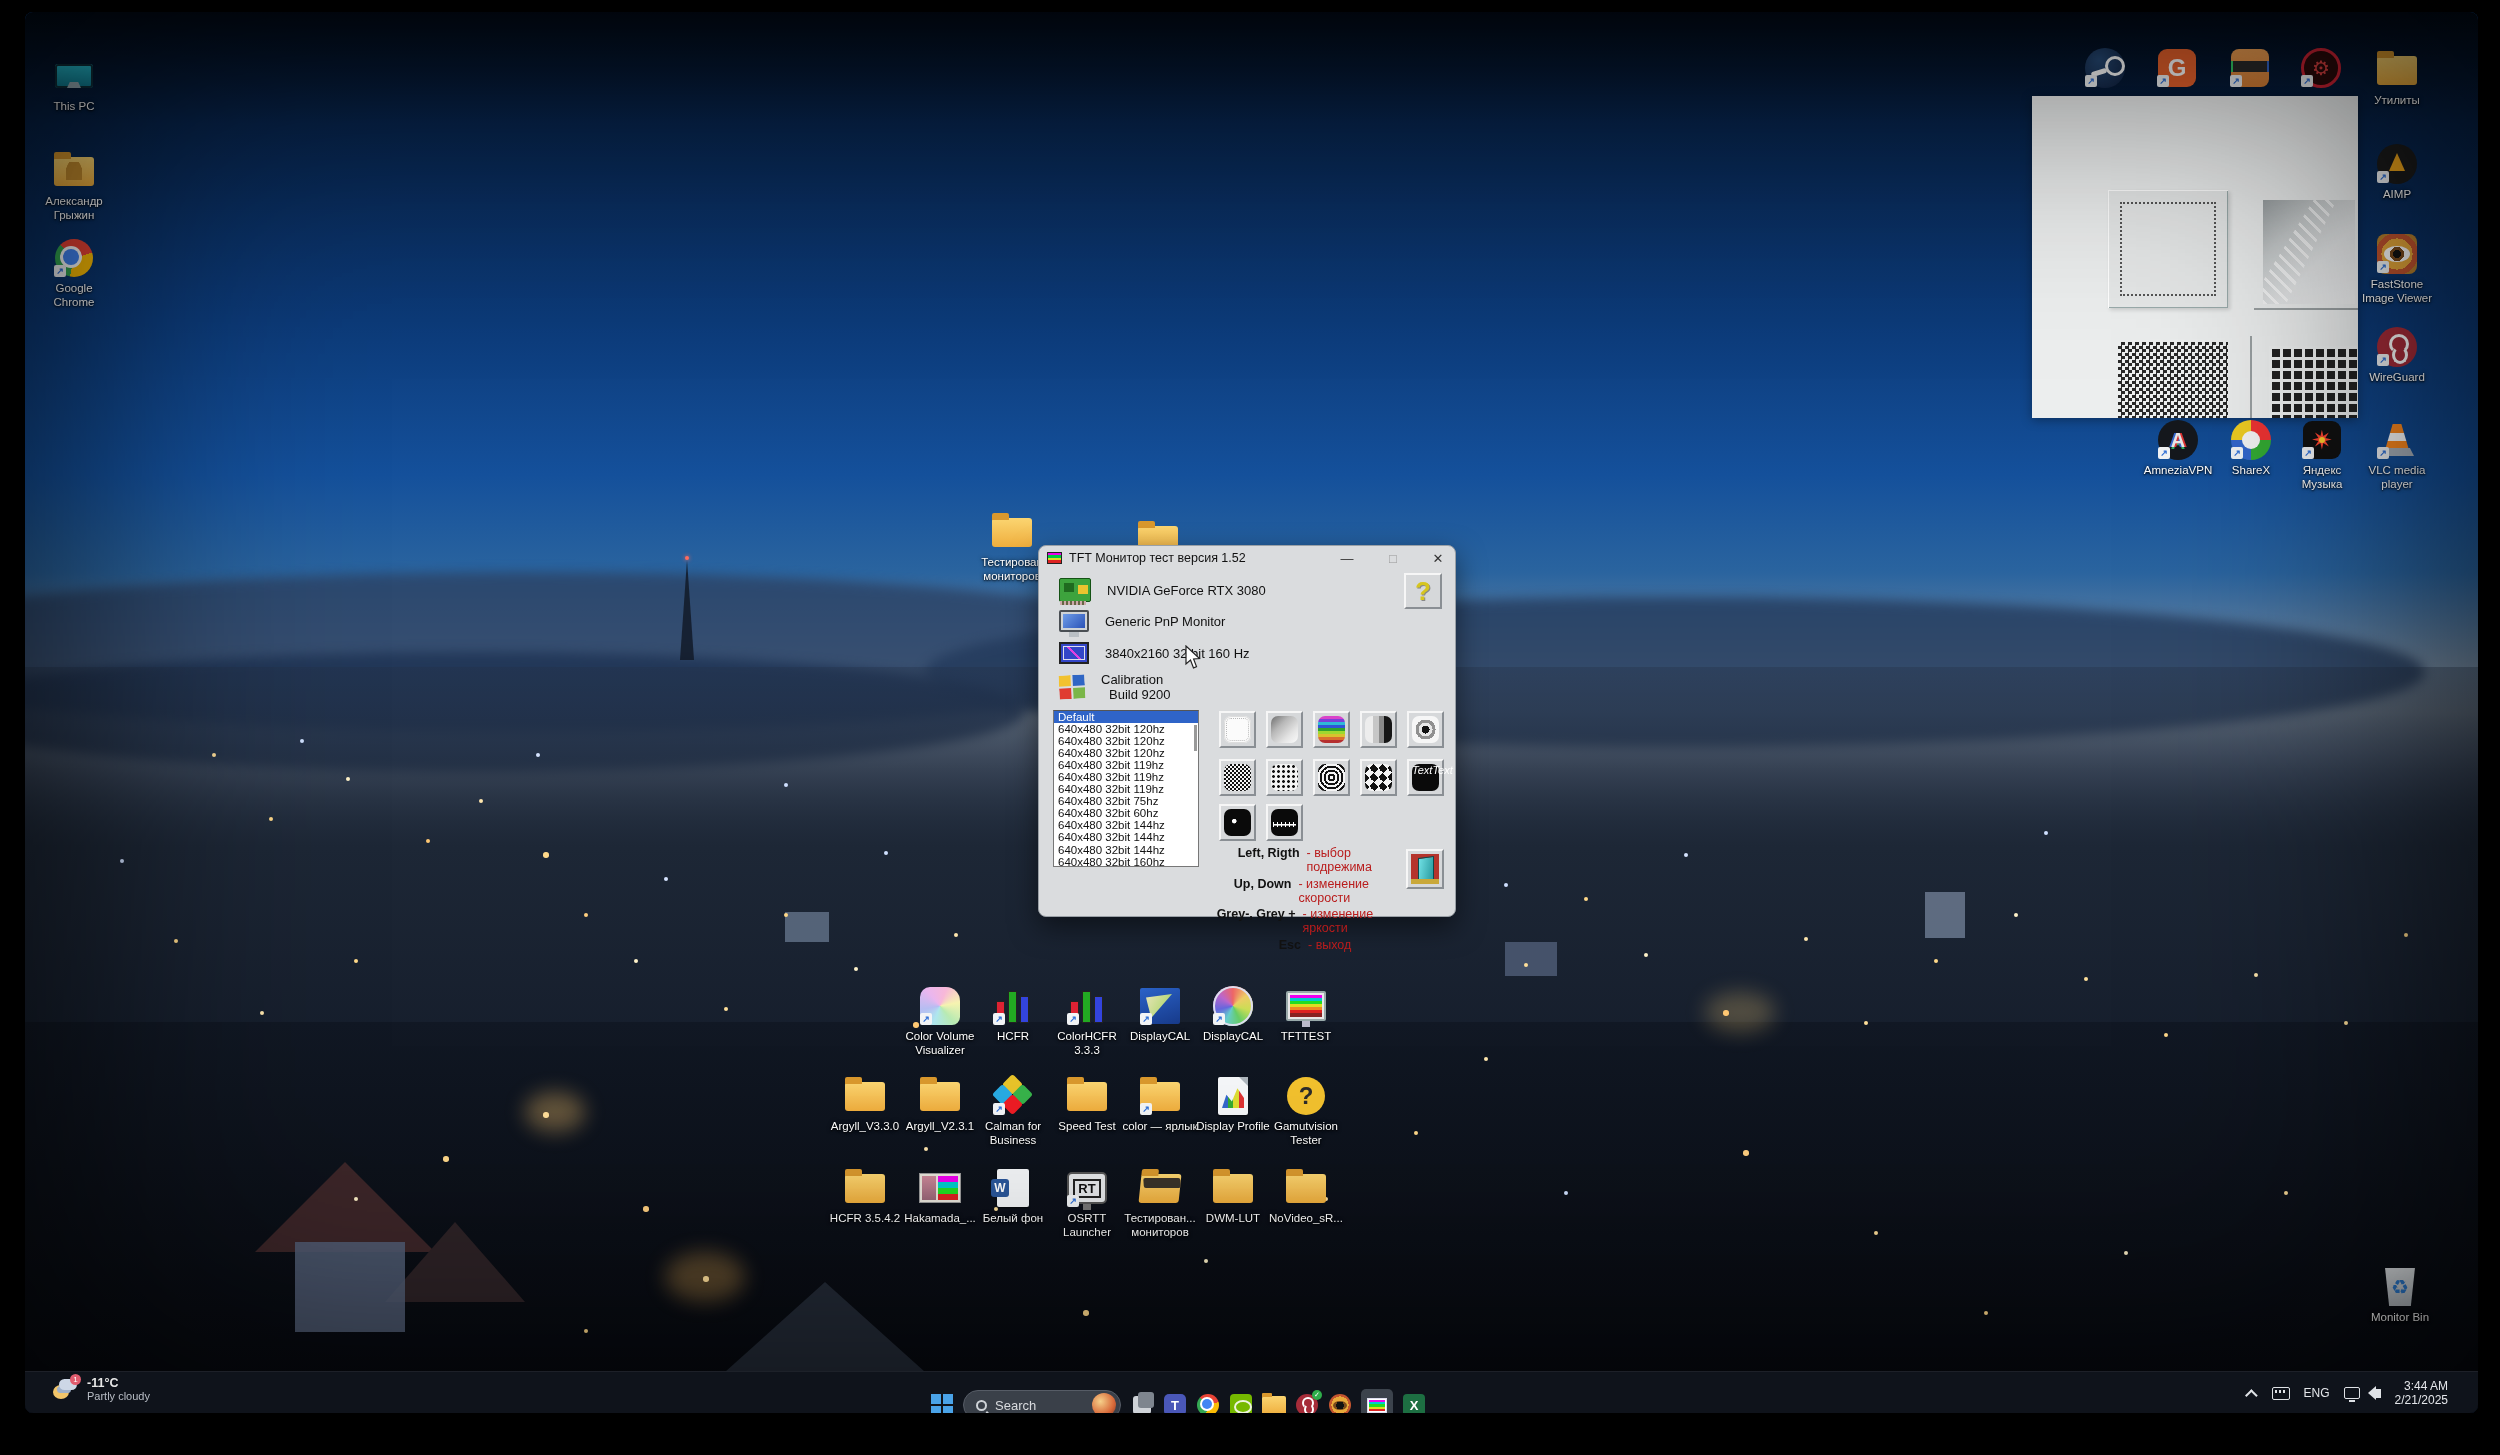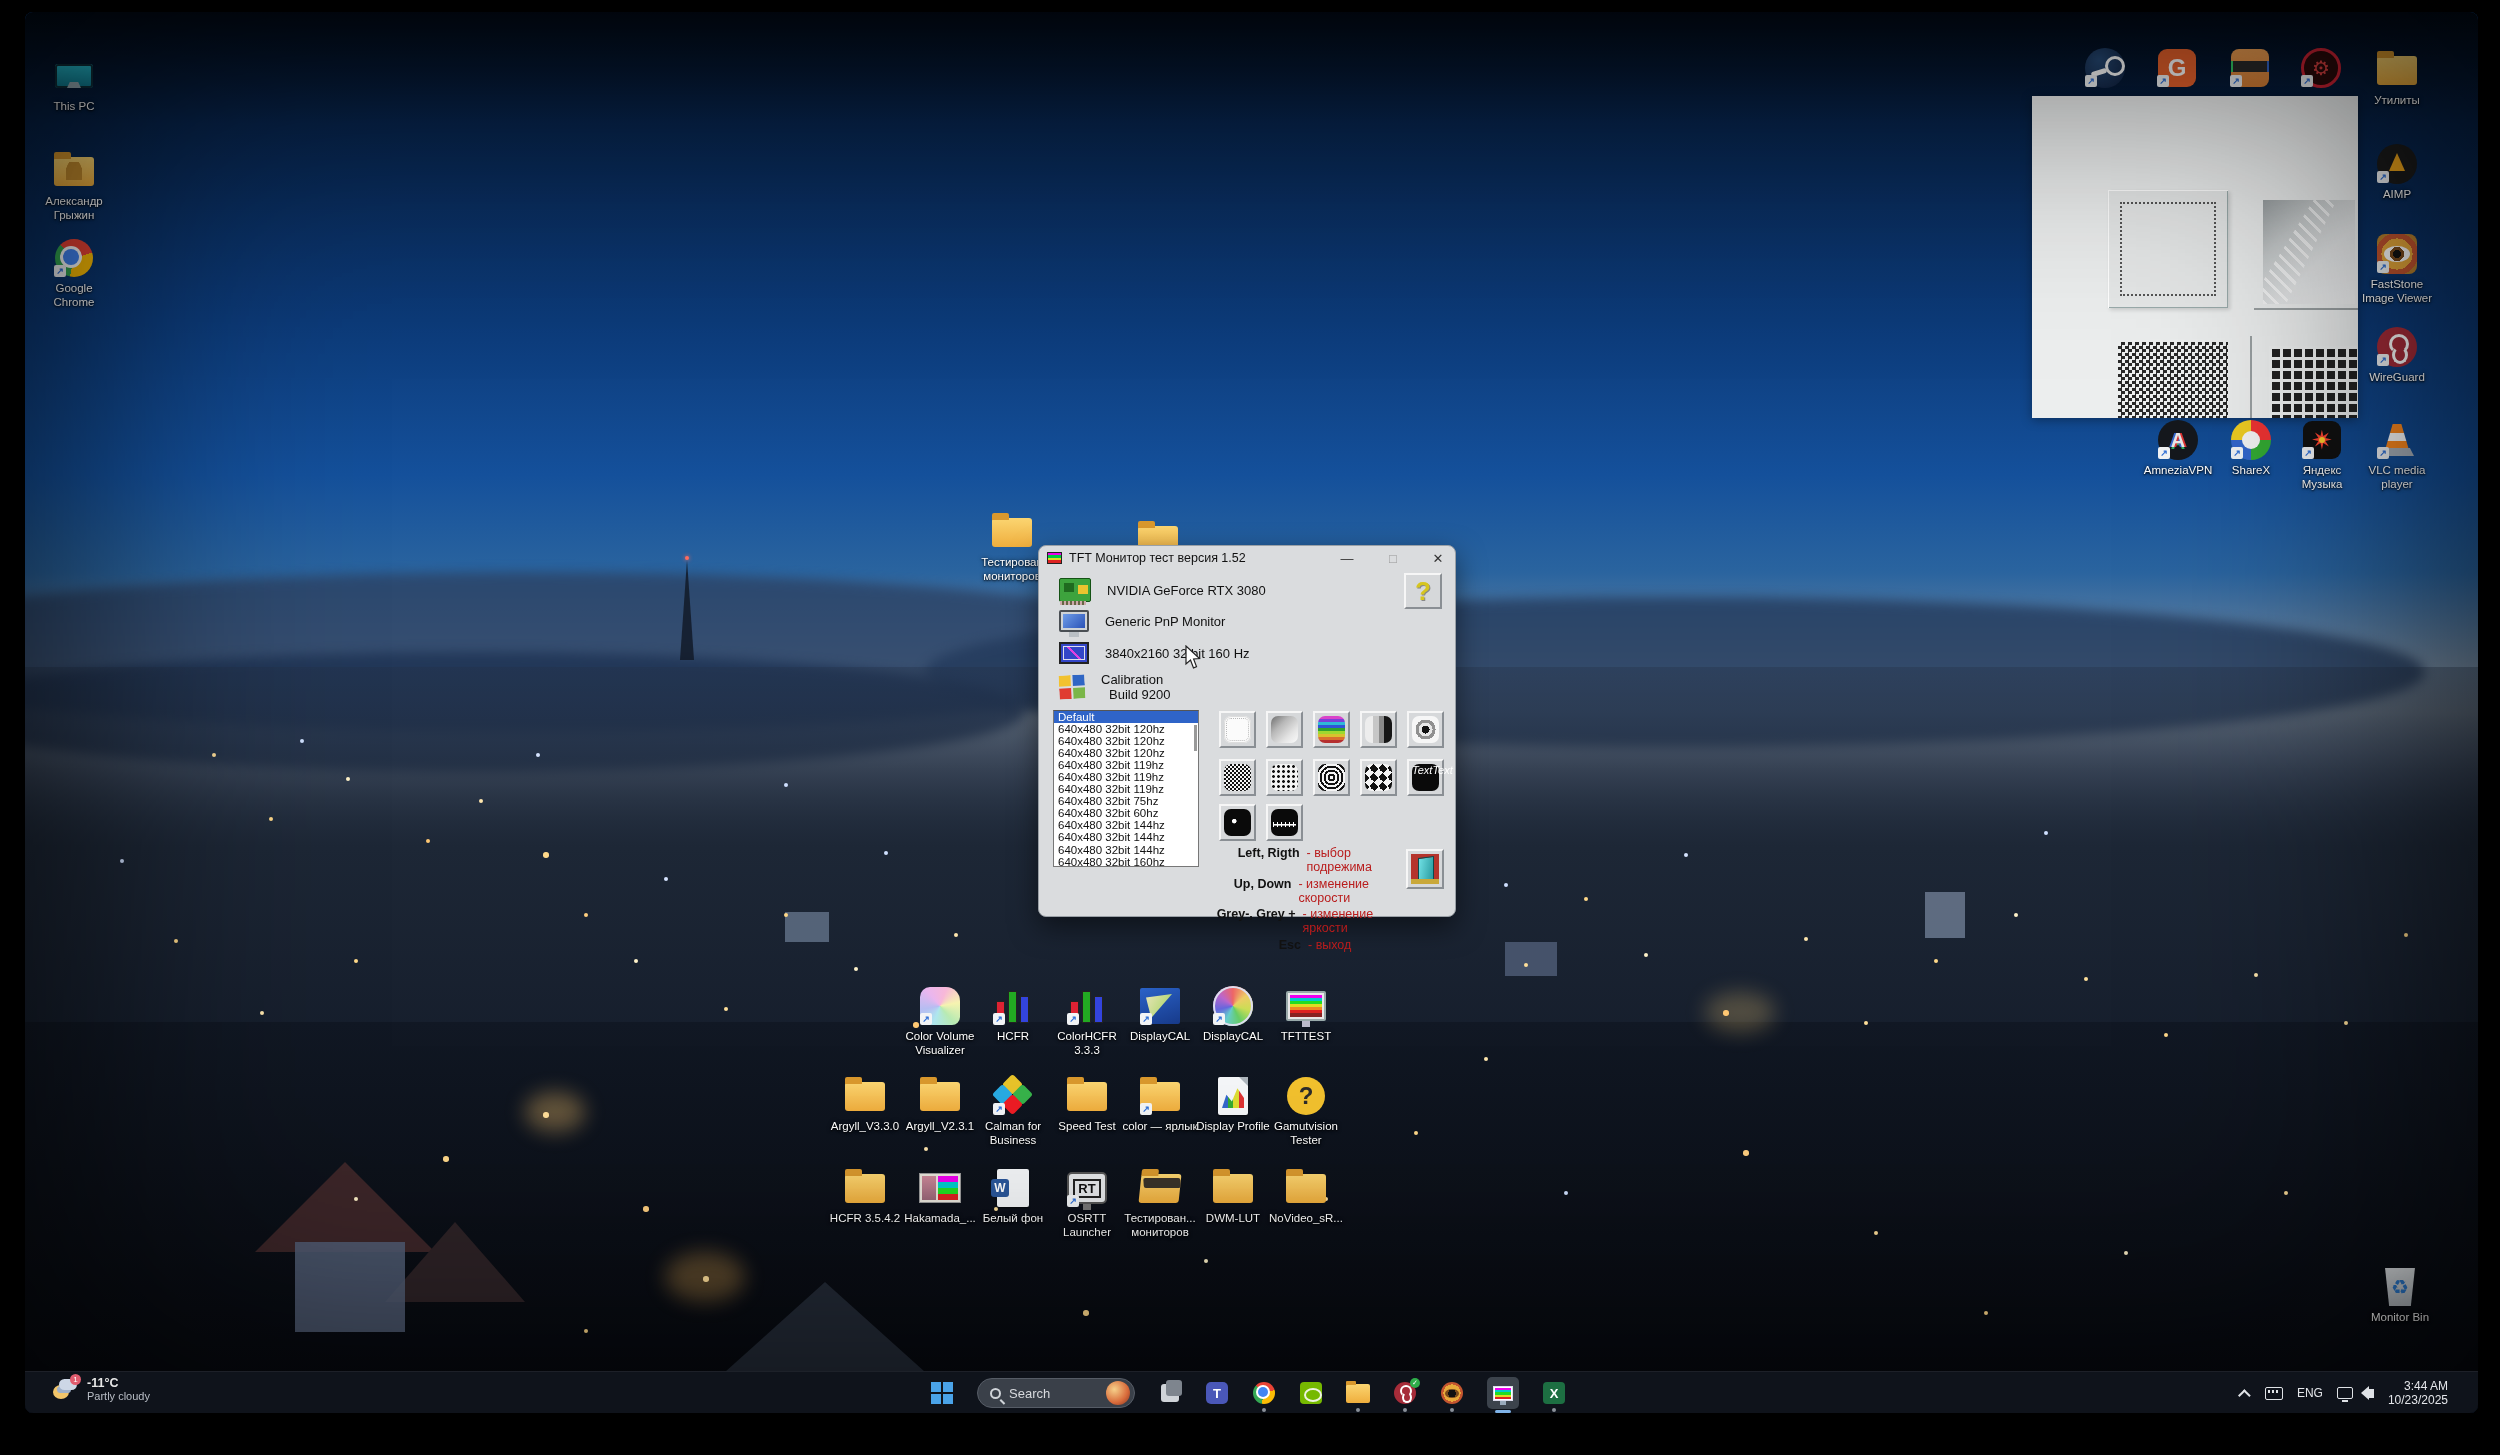--- a/index.html
+++ b/index.html
@@ -300,22 +300,22 @@
   .wicon { position:relative; width:26px; height:24px; }
   .wicon .moon { position:absolute; left:0; top:8px; width:16px; height:14px; border-radius:50%;
     background:#f2c56a; }
   .wicon .cloud { position:absolute; left:6px; top:2px; width:18px; height:11px; border-radius:8px;
     background:#cdd7e6; box-shadow:-4px 5px 0 -2px #9fb0c8; }
   .wicon .badge { position:absolute; right:-2px; top:-3px; width:11px; height:11px;
     border-radius:50%; background:#e05c6e; color:#fff; font-size:8px; display:flex;
     align-items:center; justify-content:center; }
   .wtemp { font-size:12.5px; font-weight:bold; line-height:14px; }
   .wcond { font-size:11px; color:#b9bec6; line-height:12px; }
-  .tcenter { position:absolute; left:905px; top:0; height:42px; display:flex;
-    align-items:center; gap:23px; }
+  .tcenter { position:absolute; left:905px; top:12px; height:42px; display:flex;
+    align-items:center; gap:9px; }
   .startbtn { width:22px; height:22px;
     background:conic-gradient(#4aa3e8 0 25%,#4aa3e8 0 50%,#4aa3e8 0 75%,#4aa3e8 0);
     -webkit-mask:conic-gradient(#000 0 0) 0 0/10px 10px no-repeat,
       conic-gradient(#000 0 0) 12px 0/10px 10px no-repeat,
       conic-gradient(#000 0 0) 0 12px/10px 10px no-repeat,
       conic-gradient(#000 0 0) 12px 12px/10px 10px no-repeat;
     mask:conic-gradient(#000 0 0) 0 0/10px 10px no-repeat,
       conic-gradient(#000 0 0) 12px 0/10px 10px no-repeat,
       conic-gradient(#000 0 0) 0 12px/10px 10px no-repeat,
       conic-gradient(#000 0 0) 12px 12px/10px 10px no-repeat; }
@@ -846,17 +846,17 @@
     </div>
 
     <div class="tray">
       <div class="chev"></div>
       <div class="kbd"></div>
       <div class="lang">ENG</div>
       <div class="netico"></div>
       <div class="spk"></div>
       <div class="clock">
         <div>3:44 AM</div>
-        <div>10/23/2025</div>
+        <div>2/21/2025</div>
       </div>
     </div>
   </div>
 </div>
 
 </body></html>

